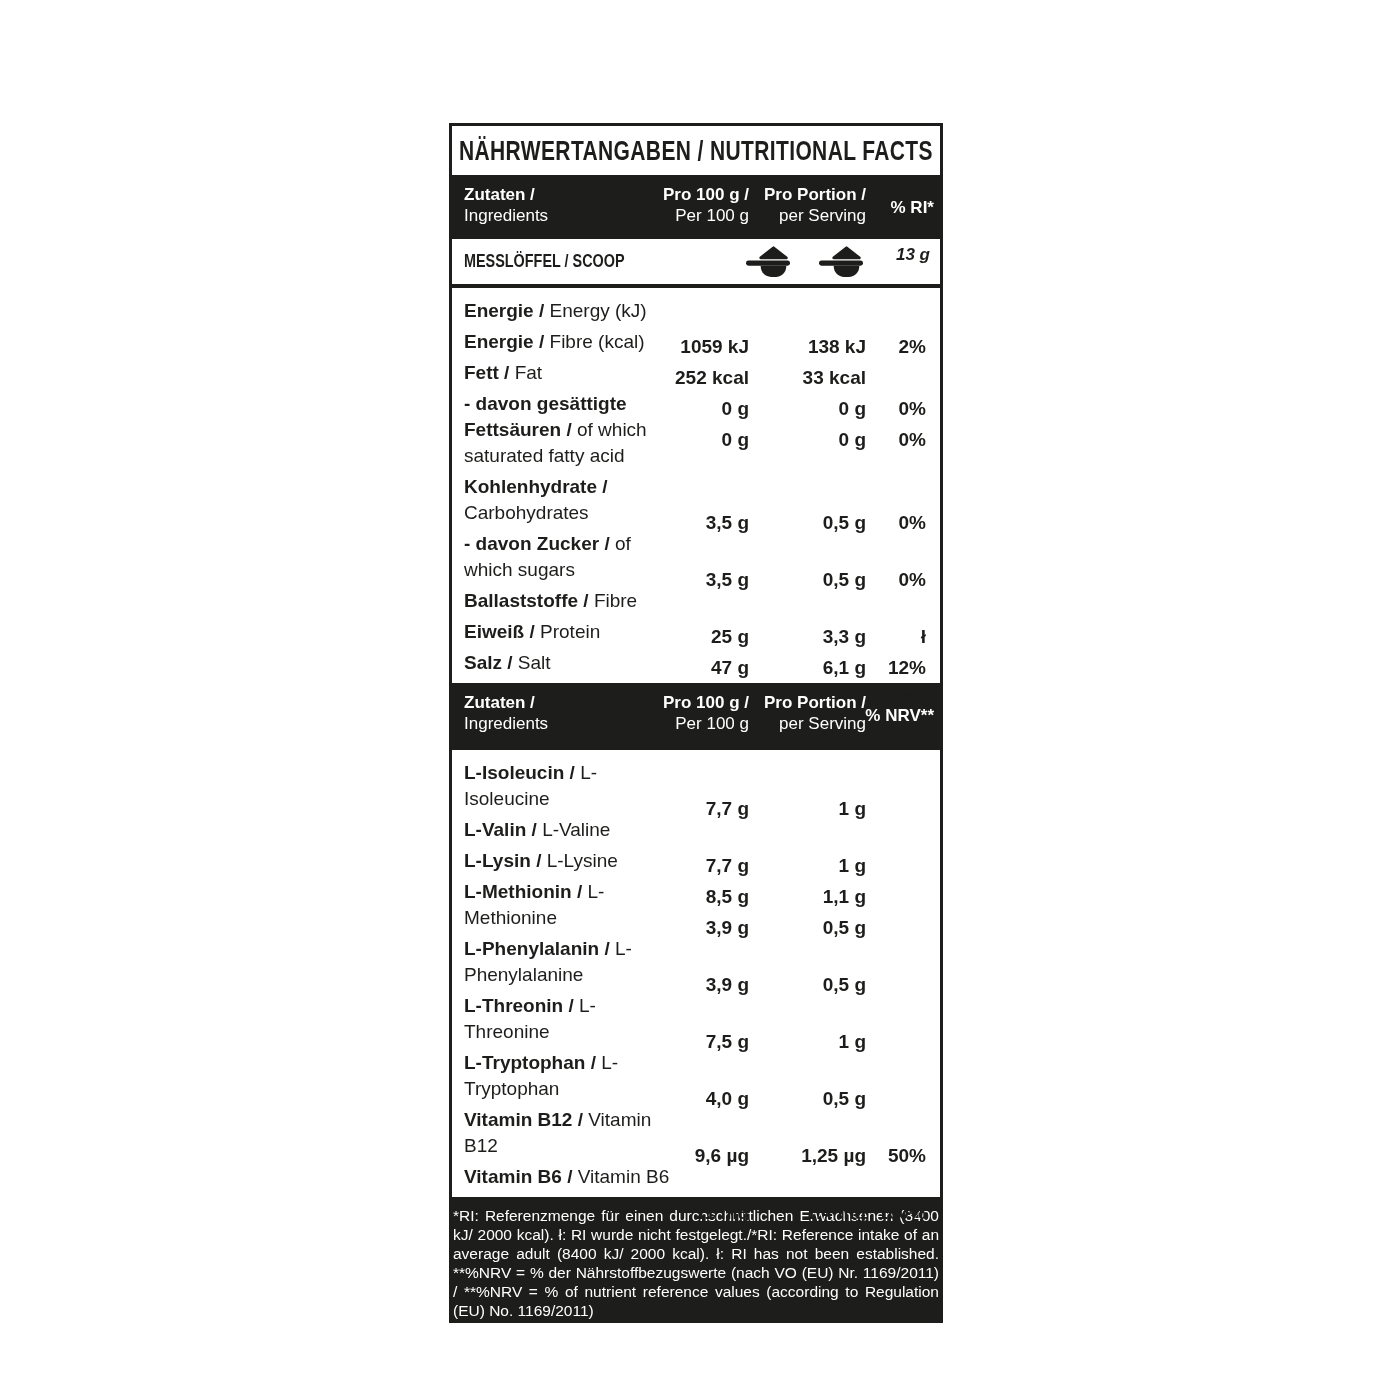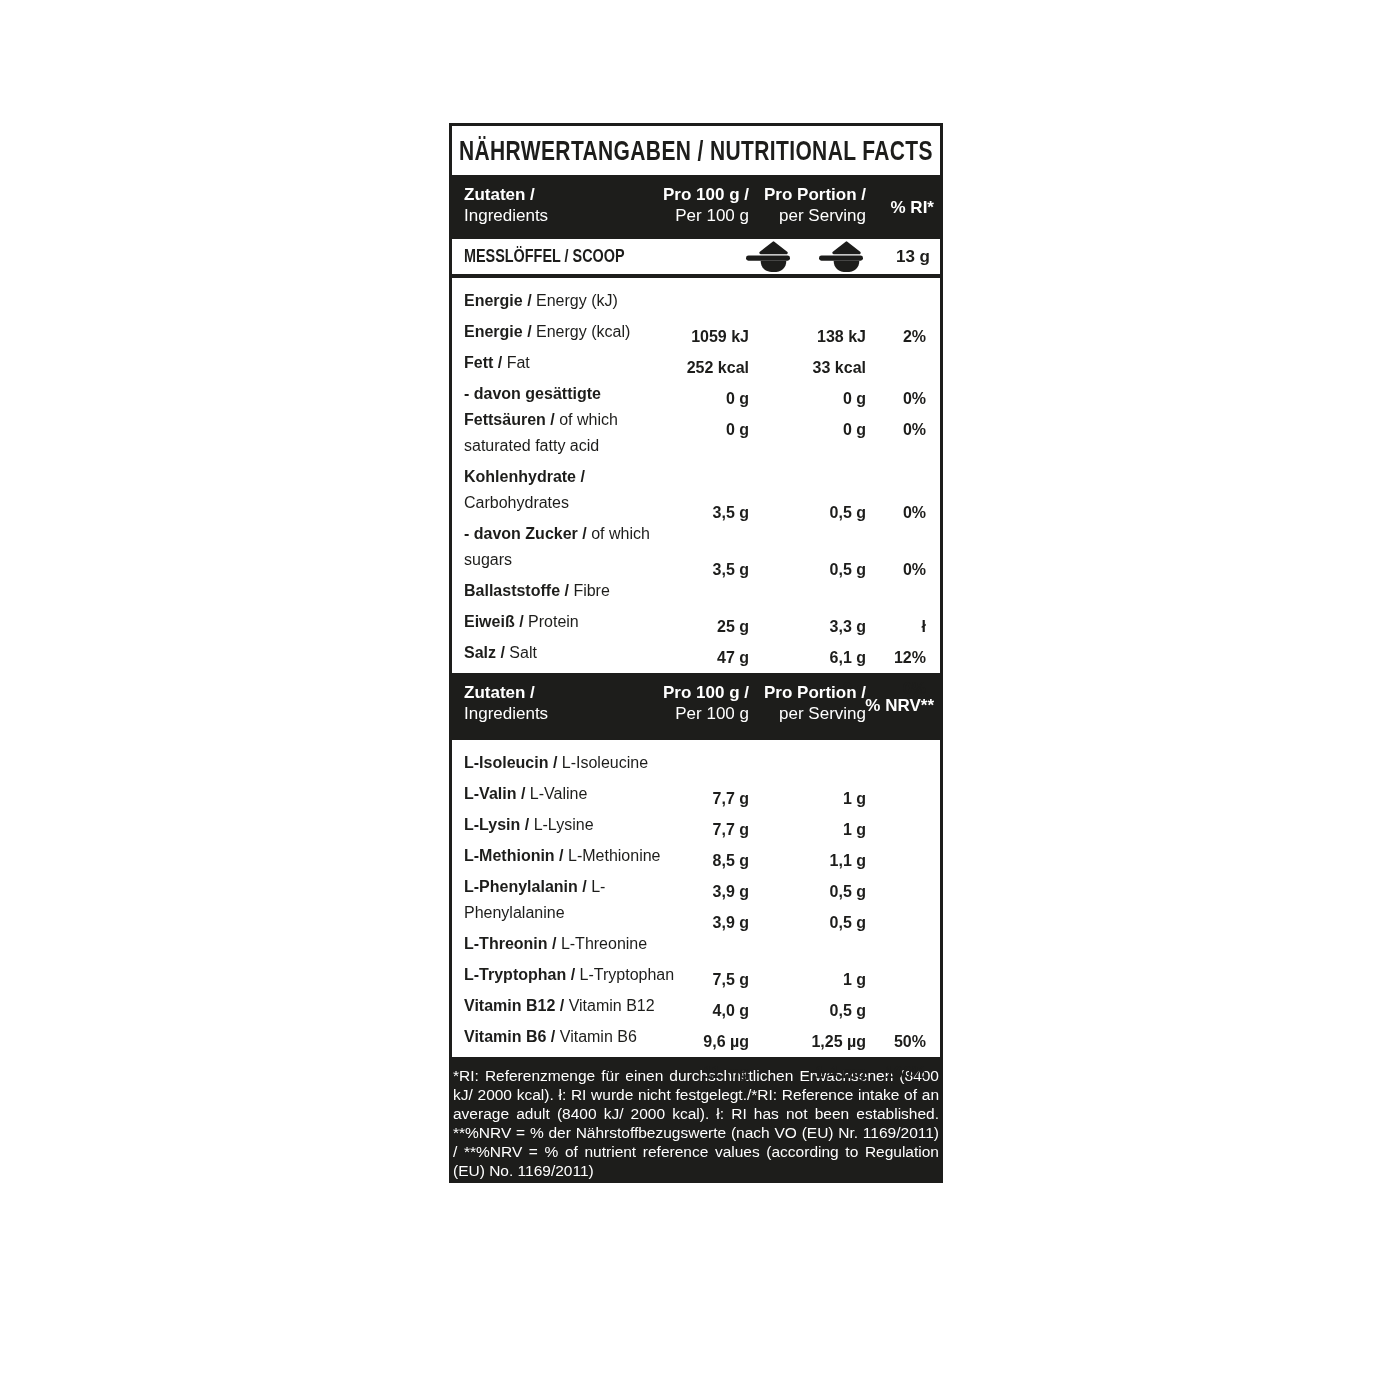--- a/index.html
+++ b/index.html
@@ -24,30 +24,30 @@
   .thead .hc1 span { display:block; font-weight:normal; }
   .hc2, .hc3 { position:absolute; top:9px; text-align:right;margin-left:47px; }
   .hc2 { right:191px; }
   .hc3 { right:74px; }
   .hc2 b, .hc3 b { display:block; font-weight:bold; }
   .hc2 span, .hc3 span { display:block; font-weight:normal; }
   .hc4 { position:absolute; right:6px; top:50%; transform:translateY(-50%);
     font-weight:bold; white-space:nowrap; }
 
   
-  .scooprow { background:#ffffff; height:35px; display:flex; align-items:center;
+  .scooprow { background:#ffffff; height:45px; display:flex; align-items:center;
     padding:0 10px 0 12px; }
   .scooprow .slabel { flex:1; font-weight:bold; font-size:18px; white-space:nowrap;
     display:inline-block; transform:scaleX(0.8); transform-origin:left center; }
-  .scoopset { display:flex; align-items:center; gap:16px; }
+  .scoopset { display:flex; gap:16px;font-style:italic; }
   .scoop { color:#1d1d1b; display:block; }
   .scoopval { font-weight:bold; font-size:17px; margin-left:5px; white-space:nowrap; }
 
   
-  .sheet { background:#ffffff; padding:5px 14px 7px 12px; font-size:16px;
+  .sheet { background:#ffffff; padding:5px 14px 7px 12px; font-size:19px;
     line-height:26px; }
   .sheet1 { margin-top:4px; }
   .sheet2 { margin-top:3px; }
   .row { position:relative; padding-top:5px; }
   .row .name { max-width:212px; }
   .row .name b { font-weight:bold; }
   .row .val { position:absolute; top:5px; font-weight:bold; white-space:nowrap;margin-top:36px; }
   .row .c2 { right:177px; }
   .row .c3 { right:60px; }
   .row .c4 { right:0; }
@@ -99,21 +99,21 @@
   </div>
 
   <div class="sheet sheet1">
     <div class="row">
       <div class="name"><b>Energie /</b> <span>Energy (kJ)</span></div>
       <span class="val c2">1059 kJ</span>
       <span class="val c3">138 kJ</span>
       <span class="val c4">2%</span>
     </div>
     <div class="row">
-      <div class="name"><b>Energie /</b> <span>Energy (kcal)</span></div>
+      <div class="name"><b>Energie /</b> <span>Fibre (kcal)</span></div>
       <span class="val c2">252 kcal</span>
       <span class="val c3">33 kcal</span>
       <span class="val c4"></span>
     </div>
     <div class="row">
       <div class="name"><b>Fett /</b> <span>Fat</span></div>
       <span class="val c2">0 g</span>
       <span class="val c3">0 g</span>
       <span class="val c4">0%</span>
     </div>

